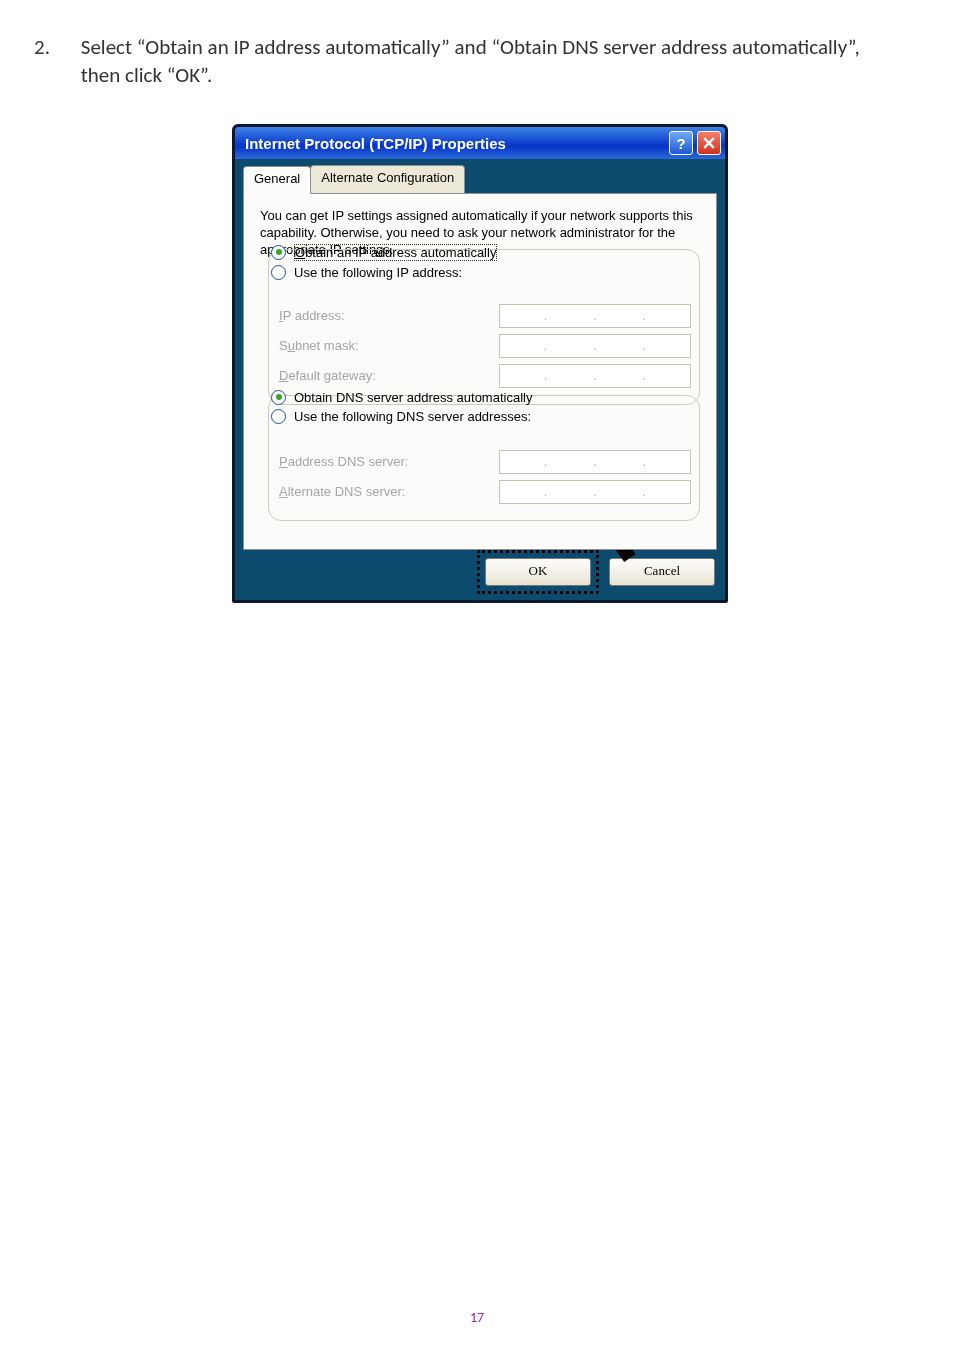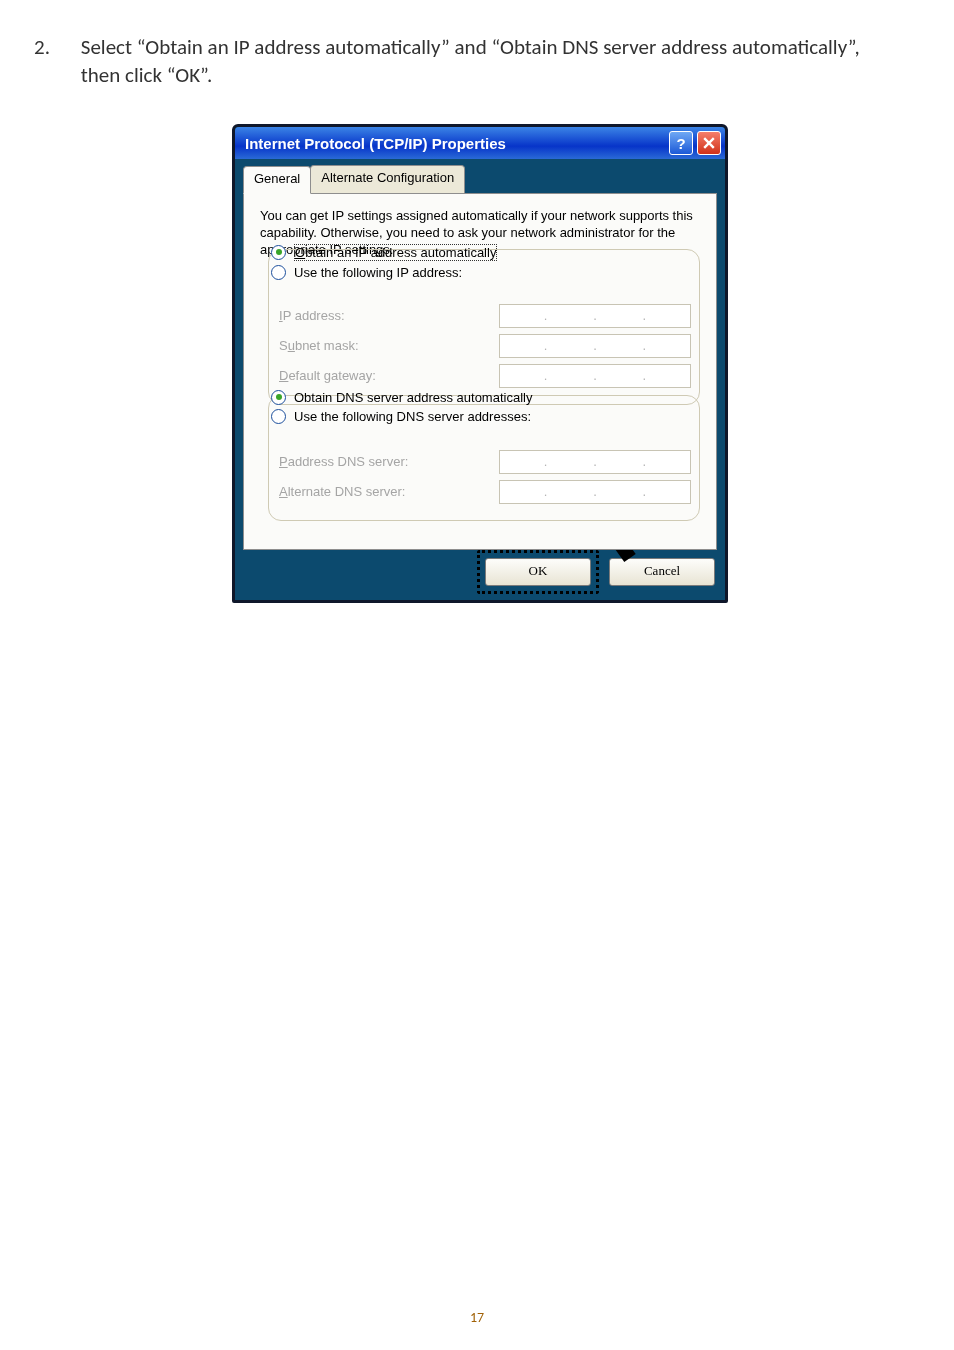--- a/index.html
+++ b/index.html
@@ -9,21 +9,21 @@
     font-family:Calibri,"Segoe UI",Arial,sans-serif;
     font-size:21px;
     color:#333;
     position:relative;
   }
   
   .instr{position:absolute;left:34px;top:33px;width:880px;line-height:1.35}
   .instr .num{display:inline-block;width:42px;vertical-align:top}
   .instr .txt{display:inline-block;width:820px;vertical-align:top}
   
-  .pgnum{position:absolute;left:0;width:954px;bottom:24px;text-align:center;font-size:14px;color:#a16207}
+  .pgnum{position:absolute;left:0;width:954px;bottom:24px;text-align:center;font-size:14px;color:#a21caf}
   
   .dlg{
     position:absolute;left:232px;top:124px;width:490px;
     border:3px solid #0f172a;border-radius:6px 6px 2px 2px;
     background:#0c4a6e;
     font-family:Tahoma,Arial,sans-serif;font-size:13px;color:#000;
   }
   .titlebar{
     height:32px;
     background:linear-gradient(#3b84e6,#0734c9 60%,#2a6ad6);

